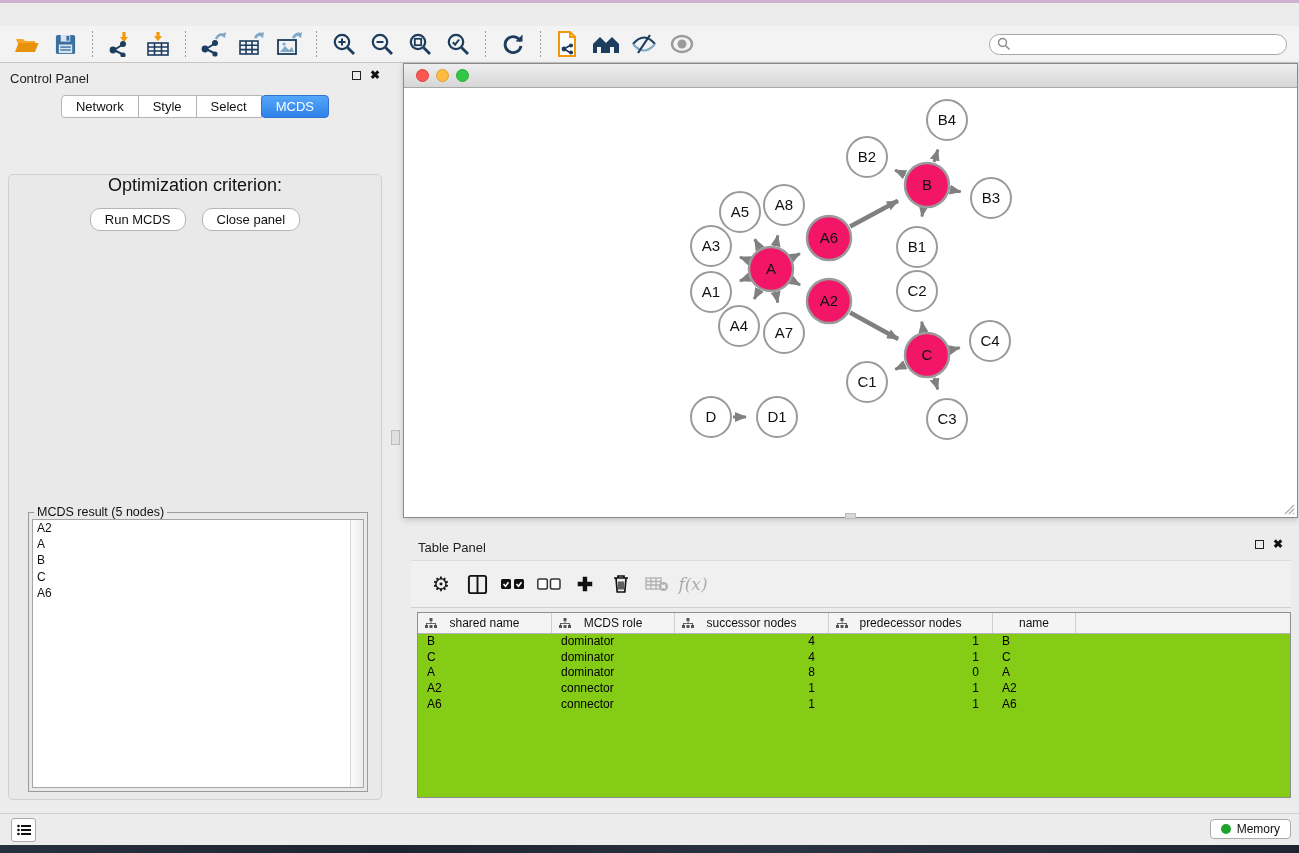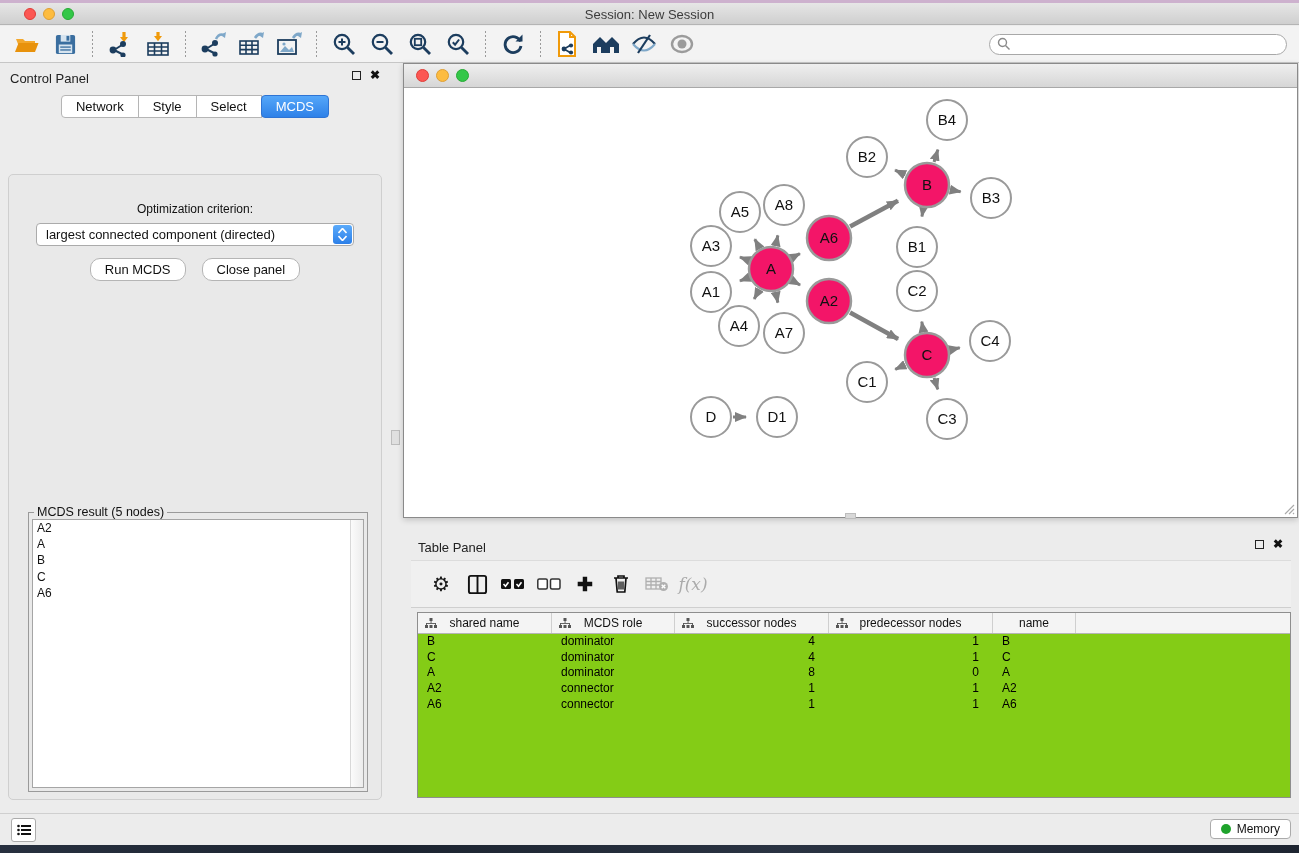--- a/index.html
+++ b/index.html
@@ -45,21 +45,21 @@
   .cp-tabs { display:flex; justify-content:center; margin-top:2px; position:relative; z-index:2; }
   .cp-tab { font-size:13px; color:#111; background:#fff; border:1px solid #b5b5b5;
     padding:3px 14px; margin-left:-1px; }
   .cp-tab:first-child { border-radius:4px 0 0 4px; margin-left:0; }
   .cp-tab:last-child { border-radius:0 4px 4px 0; }
   .cp-tab.selected { background:linear-gradient(#55a7f9,#2e81e8); color:#fff;
     border-color:#2e74d4; border-radius:4px; }
 
   .cp-content { position:absolute; left:8px; right:8px; top:111px; bottom:13px;
     background:#e9e9e9; border:1px solid #cfcfcf; border-radius:5px; }
-  .opt-label { text-align:center; margin-top:27px; font-size:12px; color:#111; }
+  .opt-label { text-align:center; font-size:18px; color:#111; }
   .select-box { position:relative; margin:7px auto 0; width:318px; height:23px; background:#fff;
     border:1px solid #ababab; border-radius:4px; font-size:13px; color:#111;
     display:flex; align-items:center; padding-left:9px; }
   .select-stepper { position:absolute; right:1px; top:1px; width:19px; height:19px;
     background:linear-gradient(#5babfb,#2c7fe8); border-radius:3px;
     display:flex; flex-direction:column; align-items:center; justify-content:center; gap:1px; }
   .select-stepper svg { display:block; }
   .cp-buttons { display:flex; justify-content:center; gap:16px; margin-top:12px; }
   .cp-buttons .btn { font-size:13px; color:#111; background:#fff; border:1px solid #b5b5b5;
     border-radius:10px; padding:3px 14px; font-family:"Liberation Sans",sans-serif; }
@@ -133,28 +133,20 @@
   .wall-bottom { position:absolute; left:0; top:845px; width:100%; height:8px;
     background:linear-gradient(90deg,#27303f,#1c2430 30%,#2a3342 60%,#1e2531); }
 </style>
 </head>
 <body>
 
 <div class="desktop">
 
   <div class="wall-top"></div>
 
-  <div class="titlebar">
-    <div class="traffic" style="left:24px;">
-      <div class="light red"></div>
-      <div class="light yellow"></div>
-      <div class="light green"></div>
-    </div>
-    <div class="title">Session: New Session</div>
-  </div>
 
   <div class="toolbar">
     <div class="tb-btn">
       <svg width="26" height="24" viewBox="0 0 26 24">
           <path d="M2 7h7l2 2h10v3H4z" fill="#f3a82d"></path>
           <path d="M1 20l3.5-9h20L21 20z" fill="#e8920c"></path>
         </svg>
     </div>
     <div class="tb-btn">
       <svg width="23" height="23" viewBox="0 0 24 24">
@@ -311,31 +303,20 @@
       </div>
     </div>
     <div class="cp-tabs" id="cp-tabs">
         <span class="cp-tab">Network</span>
         <span class="cp-tab">Style</span>
         <span class="cp-tab">Select</span>
         <span class="cp-tab selected">MCDS</span>
       </div>
     <div class="cp-content">
       <div class="opt-label">Optimization criterion:</div>
-      <div class="select-box">
-        <span>largest connected component (directed)</span>
-        <div class="select-stepper">
-          <svg width="9" height="6" viewBox="0 0 9 6">
-              <path d="M0.5 5L4.5 0.5L8.5 5" fill="none" stroke="#fff" stroke-width="1.6"></path>
-            </svg>
-          <svg width="9" height="6" viewBox="0 0 9 6">
-              <path d="M0.5 1L4.5 5.5L8.5 1" fill="none" stroke="#fff" stroke-width="1.6"></path>
-            </svg>
-        </div>
-      </div>
       <div class="cp-buttons">
         <button class="btn">Run MCDS</button>
         <button class="btn">Close panel</button>
       </div>
       <div class="result-fieldset">
         <div class="result-legend">MCDS result (5 nodes)</div>
         <div class="result-list" id="result-list">
           <div class="result-scroll"></div>
         <div class="result-item">A2</div>
             <div class="result-item">A</div>

